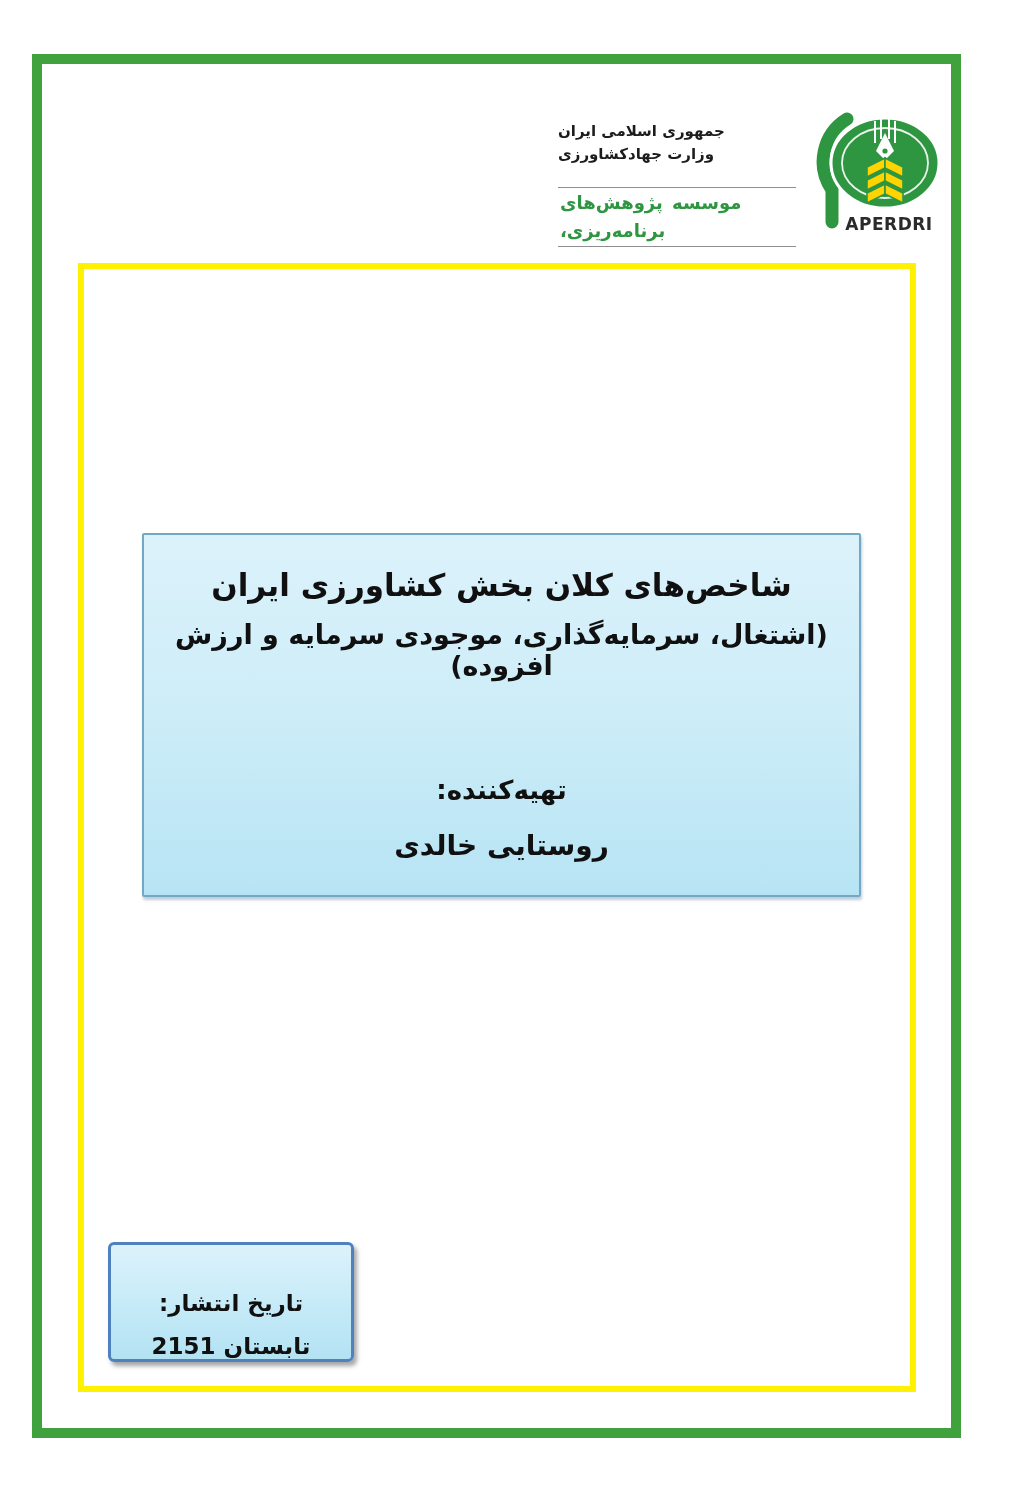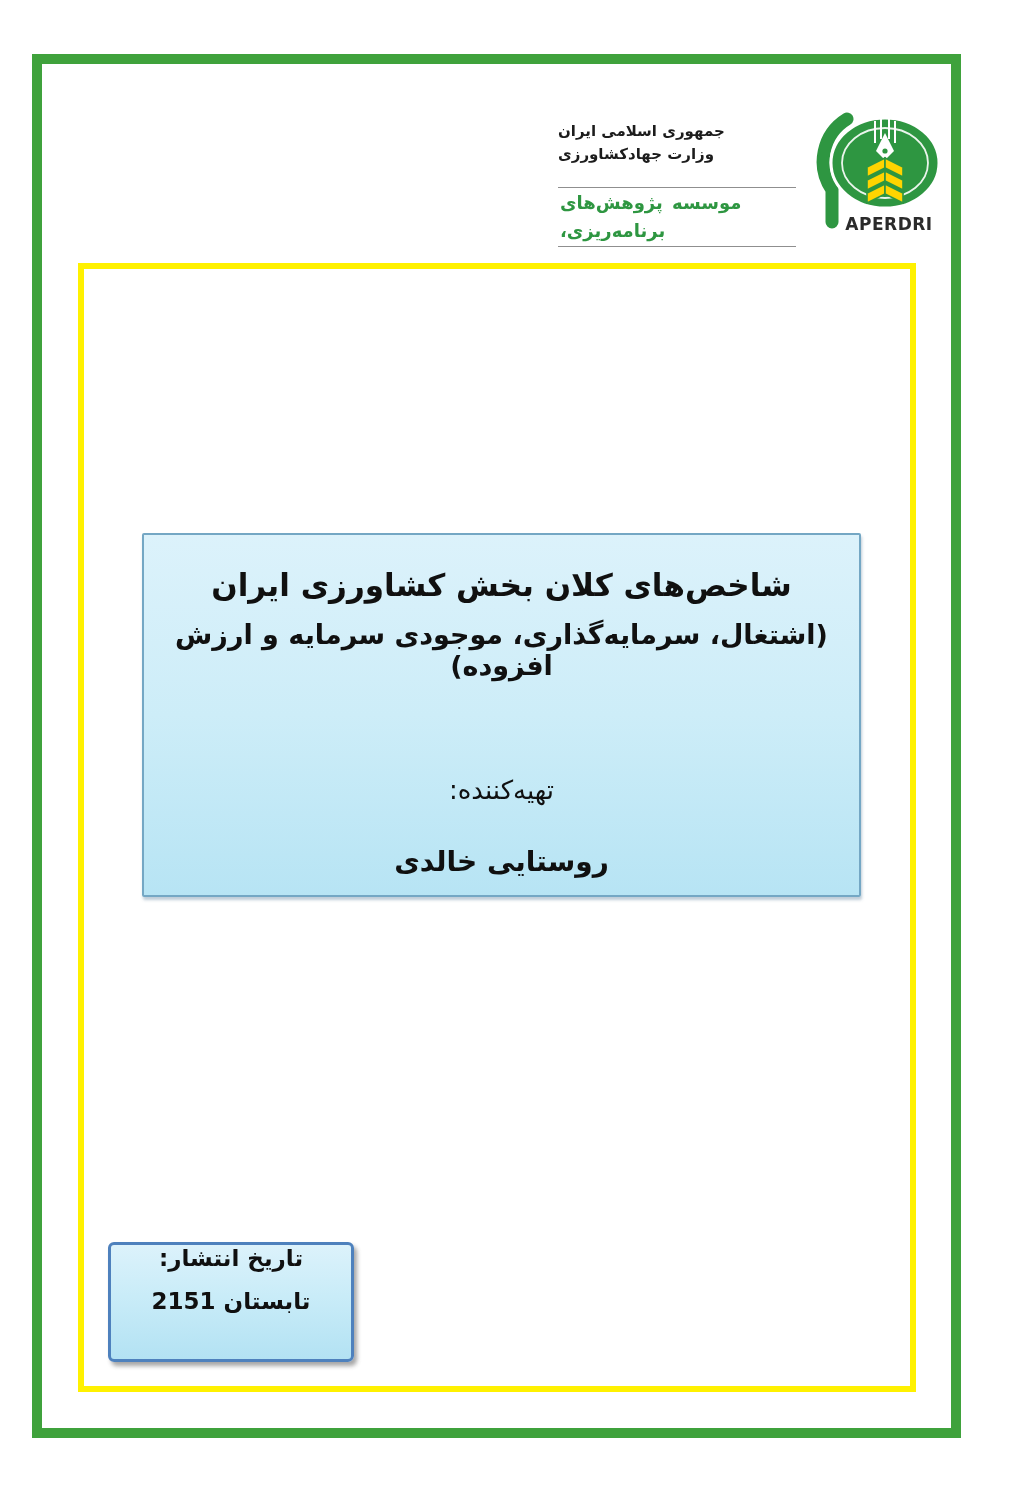--- a/index.html
+++ b/index.html
@@ -30,29 +30,29 @@
 
   
   .title-box { position:absolute; left:142px; top:533px; width:719px; height:364px;
                border:2px solid #74a7c4; border-radius:2px;
                background:linear-gradient(180deg,#dcf2fb 0%,#cdedf8 50%,#b7e4f4 100%);
                box-shadow:1px 3px 3px rgba(70,110,140,0.35);
                display:flex; flex-direction:column; align-items:center;
                padding-top:32px; direction:rtl; text-align:center; }
   .title-line1 { font-size:31px; font-weight:bold; color:#101010; margin-bottom:16px; }
   .title-line2 { font-size:27px; font-weight:bold; color:#101010; margin-bottom:94px; }
-  .prepared-by { font-size:26px; font-weight:normal; color:#101010; margin-bottom:40px; }
+  .prepared-by { font-size:26px; font-weight:bold; color:#101010; margin-bottom:24px; }
   .author      { font-size:28px; font-weight:bold; color:#101010; }
 
   
   .date-box { position:absolute; left:108px; top:1242px; width:246px; height:120px;
               border:3px solid #4e81bd; border-radius:6px;
               background:linear-gradient(180deg,#dcf2fb 0%,#c9ecf8 45%,#b3e2f3 100%);
               box-shadow:3px 4px 4px rgba(60,60,60,0.45);
-              display:flex; flex-direction:column; align-items:center; justify-content:flex-start;
+              display:flex; flex-direction:column; align-items:center; justify-content:flex-end;
               gap:17px; direction:rtl; text-align:center; }
   .date-label, .date-value { font-size:23px; font-weight:bold; color:#101010; }
 
   svg text { font-family:"DejaVu Sans", sans-serif; }
 </style>
 </head>
 <body>
 
 <div class="page">
 

